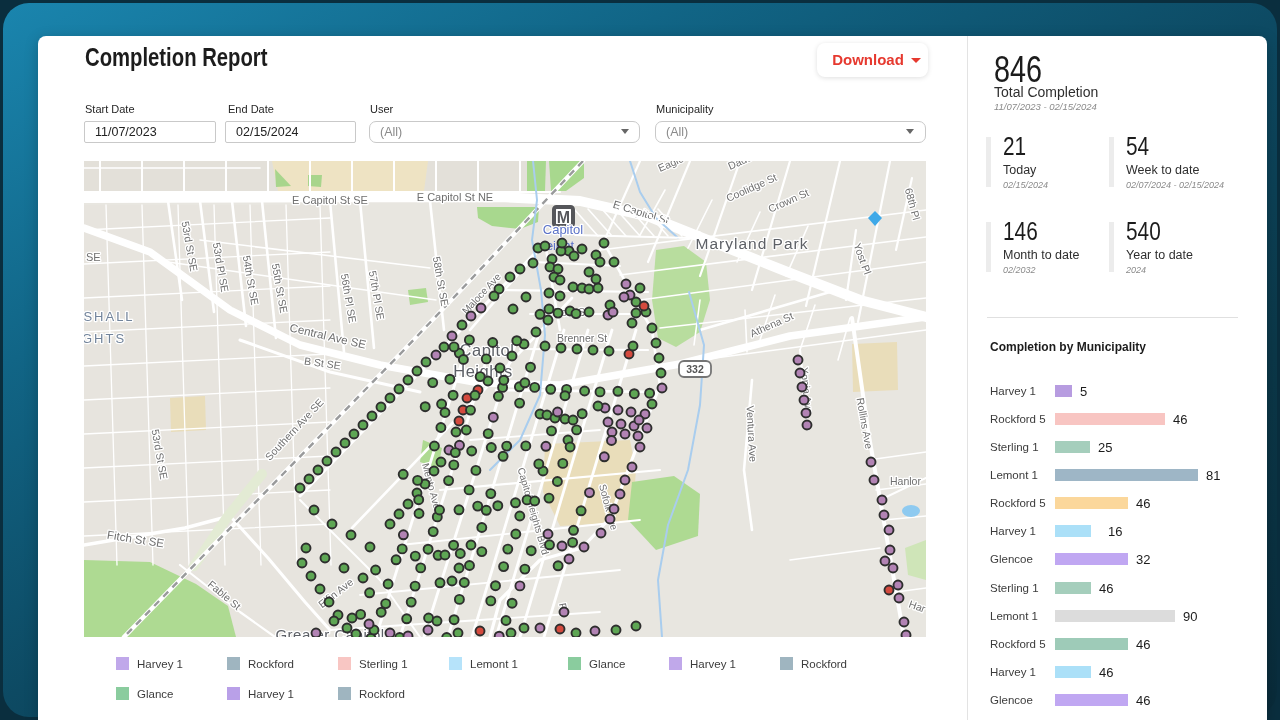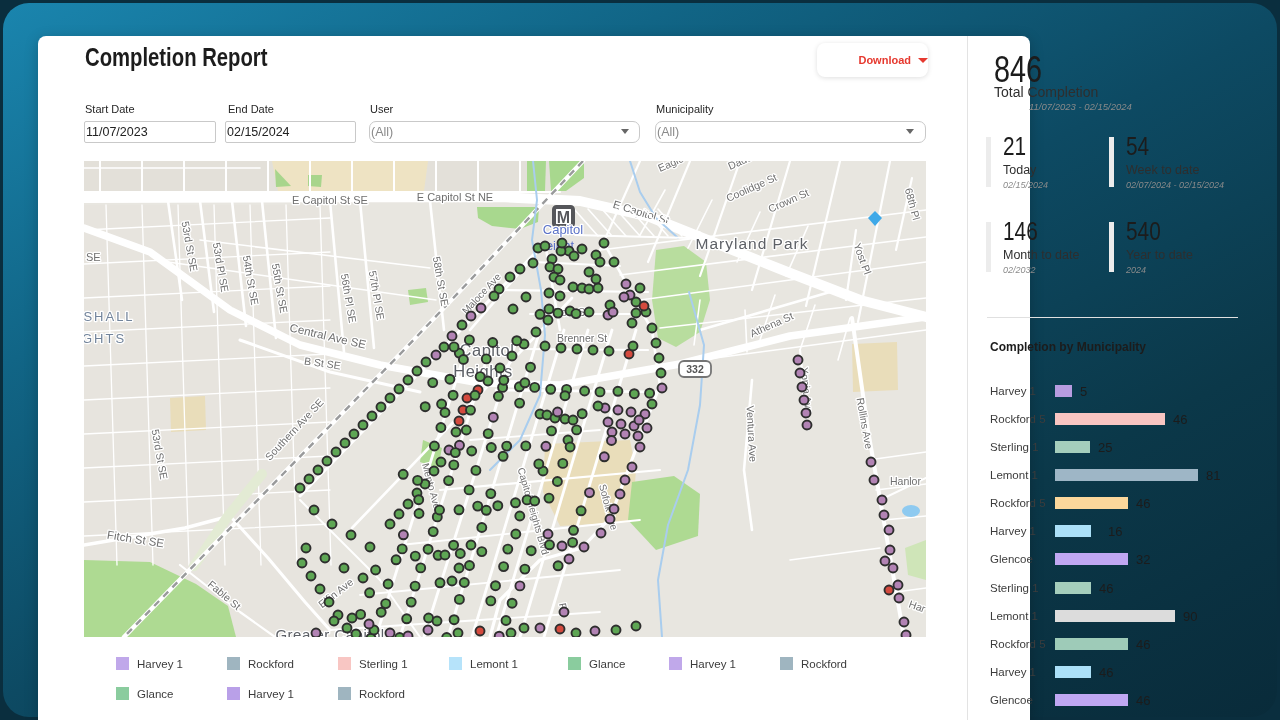--- a/index.html
+++ b/index.html
@@ -1,47 +1,47 @@
 <!DOCTYPE html>
 <html><head><meta charset="utf-8">
 <style>
 * { margin:0; padding:0; box-sizing:border-box; }
 html,body { width:1280px; height:720px; overflow:hidden;
   font-family:"Liberation Sans", sans-serif; background:#0a2e3e; }
 #frame { position:absolute; left:3px; top:3px; width:1274px; height:714px;
   border-radius:26px;
   background:linear-gradient(152deg,#1a85ae 0%,#116586 26%,#0d4a63 50%,#0b3849 74%,#092b3a 100%); }
-#card { position:absolute; left:38px; top:36px; width:992px; height:684px;
+#card { position:absolute; left:38px; top:36px; width:1229px; height:684px;
   background:#ffffff; border-radius:8px 8px 0 0; box-shadow:0 3px 14px rgba(0,0,0,0.22); }
 #divider { position:absolute; left:929px; top:0; width:1px; height:684px; background:#e3e3e3; }
 h1 { position:absolute; left:47px; top:6px; font-size:26px; color:#1c1c1c; font-weight:bold;
   transform:scaleX(0.78); transform-origin:left top; white-space:nowrap; }
 #dlbtn { position:absolute; left:779px; top:7px; width:111px; height:34px; background:#fff;
-  border-radius:8px; box-shadow:0 1px 5px rgba(0,0,0,0.13); text-align:right;
-  line-height:34px; color:#e6392f; font-size:11px; font-weight:bold; padding-left:8px; }
+  border-radius:8px; box-shadow:0 1px 5px rgba(0,0,0,0.13); text-align:center;
+  line-height:34px; color:#e6392f; font-size:15px; font-weight:bold; padding-left:8px; }
 #dlbtn .caret { display:inline-block; margin-left:7px; width:0; height:0;
   border-left:5px solid transparent; border-right:5px solid transparent;
   border-top:5px solid #e6392f; vertical-align:middle; margin-top:-2px; }
 .flabel { position:absolute; top:67px; font-size:11px; color:#262626; }
 .fbox { position:absolute; top:85px; height:22px; border:1px solid #c9c9c9;
   border-radius:2px; background:#fff; font-size:12.5px; color:#222;
-  line-height:21px; padding-left:1px; }
+  line-height:21px; padding-left:10px; }
 .fbox.gray { color:#8a8a8a;border-radius:7px; }
 .fcaret { position:absolute; width:0; height:0; border-left:4.5px solid transparent;
   border-right:4.5px solid transparent; border-top:5.5px solid #666; top:93px; }
 #mapwrap { position:absolute; left:46px; top:125px; width:842px; height:476px; overflow:hidden; }
 #legend { position:absolute; left:46px; top:601px; width:842px; height:83px; }
 .lgi { position:absolute; height:14px; }
 .lgsq { display:inline-block; width:13px; height:13px; vertical-align:middle; }
 .lgt { font-size:11.5px; color:#3c3c3c; margin-left:8px; vertical-align:middle; }
 
 #side { position:absolute; left:930px; top:0; width:235px; height:684px; }
 .big0 { position:absolute; left:26px; top:13px; font-size:36px; color:#1c1c1c; font-weight:500; transform:scaleX(0.80); transform-origin:left top; }
 .sub0 { position:absolute; left:26px; top:48px; font-size:14px; color:#2e2e2e; }
-.dat0 { position:absolute; left:26px; top:65px; font-size:9.5px; font-style:italic; color:#8a8a8a;margin-left:35px; }
+.dat0 { position:absolute; left:26px; top:65px; font-size:9.5px; font-style:italic; color:#8a8a8a; }
 .stat { position:absolute; width:110px; }
 .stat .vbar { position:absolute; left:0; top:2px; width:5px; height:50px; background:#ececec; }
 .stat .num { position:absolute; left:17px; top:-4px; font-size:26px; color:#1c1c1c; font-weight:500; transform:scaleX(0.80); transform-origin:left top; }
 .stat .lab { position:absolute; left:17px; top:28px; font-size:12.5px; color:#2e2e2e; white-space:nowrap; }
 .stat .dat { position:absolute; left:17px; top:45px; font-size:9px; font-style:italic; color:#8a8a8a; white-space:nowrap; }
 .hr { position:absolute; left:19px; top:281px; width:251px; height:1px; background:#e0e0e0; }
 .ch { position:absolute; left:22px; top:304px; font-size:12px; font-weight:bold; color:#1c1c1c; }
 .brow { position:absolute; left:22px; height:14px; width:250px; }
 .blab { position:absolute; left:0; top:1px; font-size:11.5px; color:#3c3c3c; }
 .bbar { position:absolute; left:65px; top:1px; height:12px; }

